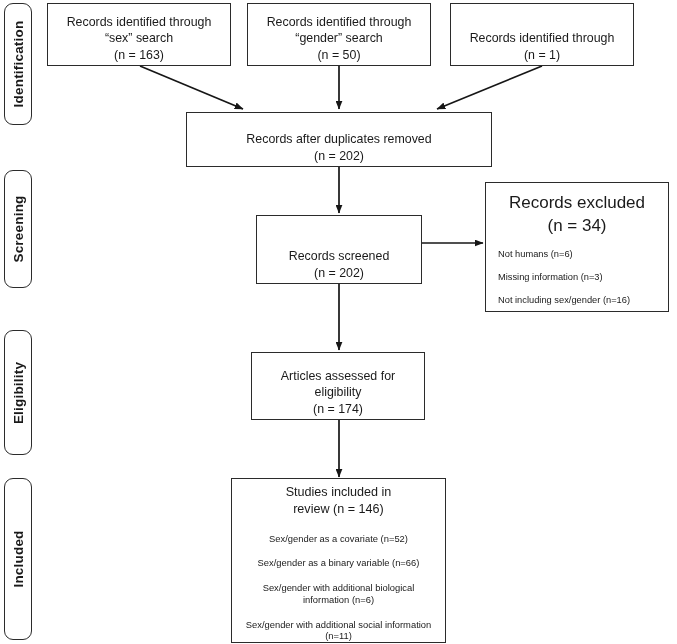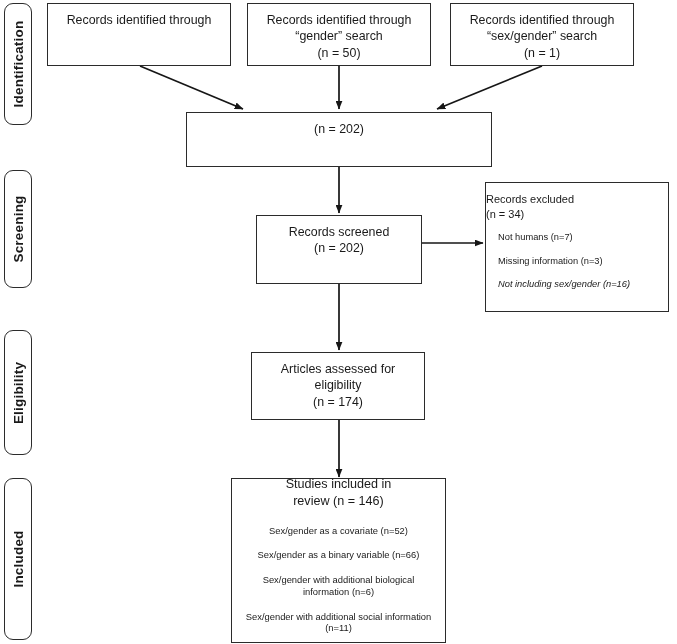--- a/index.html
+++ b/index.html
@@ -41,58 +41,58 @@
 
   
   .flow-box {
     position: absolute;
     border: 1.6px solid #2b2b2b;
     background: #ffffff;
     box-sizing: border-box;
     display: flex;
     flex-direction: column;
     align-items: center;
-    justify-content: flex-start;
+    justify-content: flex-end;
     text-align: center;
     font-size: 12.4px;
     line-height: 1.32;
     color: #1a1a1a;
-    padding: 8px 6px;
+    padding: 2px 6px;
   }
   .flow-box .line { display: block; width: 100%; }
 
   
   .box-excluded {
     justify-content: flex-start;
     padding: 9px 0 8px 0;
   }
   .box-excluded .head {
     width: 100%;
-    text-align: left;
-    font-size: 11px;
+    text-align: center;
+    font-size: 17px;
     line-height: 1.34;
   }
   .box-excluded .reasons {
     width: 100%;
     padding: 0 0 0 12px;
     box-sizing: border-box;
     margin-top: 11px;
   }
   .box-excluded .reason {
     text-align: left;
     font-size: 9.3px;
     line-height: 1.2;
     margin-bottom: 12px;
     color: #1a1a1a;
   }
-  .box-excluded .reason:last-child { margin-bottom: 0; font-style: italic; }
+  .box-excluded .reason:last-child { margin-bottom: 0; }
 
   
   .box-included {
-    justify-content: flex-end;
+    justify-content: center;
     padding: 13px 8px 8px 8px;
   }
   .box-included .head {
     width: 100%;
     text-align: center;
     font-size: 12.6px;
     line-height: 1.38;
   }
   .box-included .subs { width: 100%; margin-top: 14px; }
   .box-included .sub {
@@ -151,50 +151,52 @@
 
     <line x1="421" y1="243" x2="483" y2="243" marker-end="url(#arrowhead)"></line>
 
     <line x1="339" y1="270" x2="339" y2="350" marker-end="url(#arrowhead)"></line>
 
     <line x1="339" y1="420" x2="339" y2="477" marker-end="url(#arrowhead)"></line>
   </svg>
 
   <div class="flow-box" style="left:47px; top:3px; width:184px; height:63px;">
     <span class="line">Records identified through</span>
+    <span class="line">“sex” search</span>
+    <span class="line">(n = 163)</span>
   </div>
 
   <div class="flow-box" style="left:247px; top:3px; width:184px; height:63px;">
     <span class="line">Records identified through</span>
     <span class="line">“gender” search</span>
     <span class="line">(n = 50)</span>
   </div>
 
   <div class="flow-box" style="left:450px; top:3px; width:184px; height:63px;">
     <span class="line">Records identified through</span>
-    <span class="line">“sex/gender” search</span>
     <span class="line">(n = 1)</span>
   </div>
 
   <div class="flow-box" style="left:186px; top:112px; width:306px; height:55px;">
+    <span class="line">Records after duplicates removed</span>
     <span class="line">(n = 202)</span>
   </div>
 
   <div class="flow-box" style="left:256px; top:215px; width:166px; height:69px;">
     <span class="line">Records screened</span>
     <span class="line">(n = 202)</span>
   </div>
 
   <div class="flow-box box-excluded" style="left:485px; top:182px; width:184px; height:130px;">
     <div class="head">
       <span class="line">Records excluded</span>
       <span class="line">(n = 34)</span>
     </div>
     <div class="reasons">
-      <div class="reason">Not humans (n=7)</div>
+      <div class="reason">Not humans (n=6)</div>
       <div class="reason">Missing information (n=3)</div>
       <div class="reason">Not including sex/gender (n=16)</div>
     </div>
   </div>
 
   <div class="flow-box" style="left:251px; top:352px; width:174px; height:68px;">
     <span class="line">Articles assessed for</span>
     <span class="line">eligibility</span>
     <span class="line">(n = 174)</span>
   </div>

